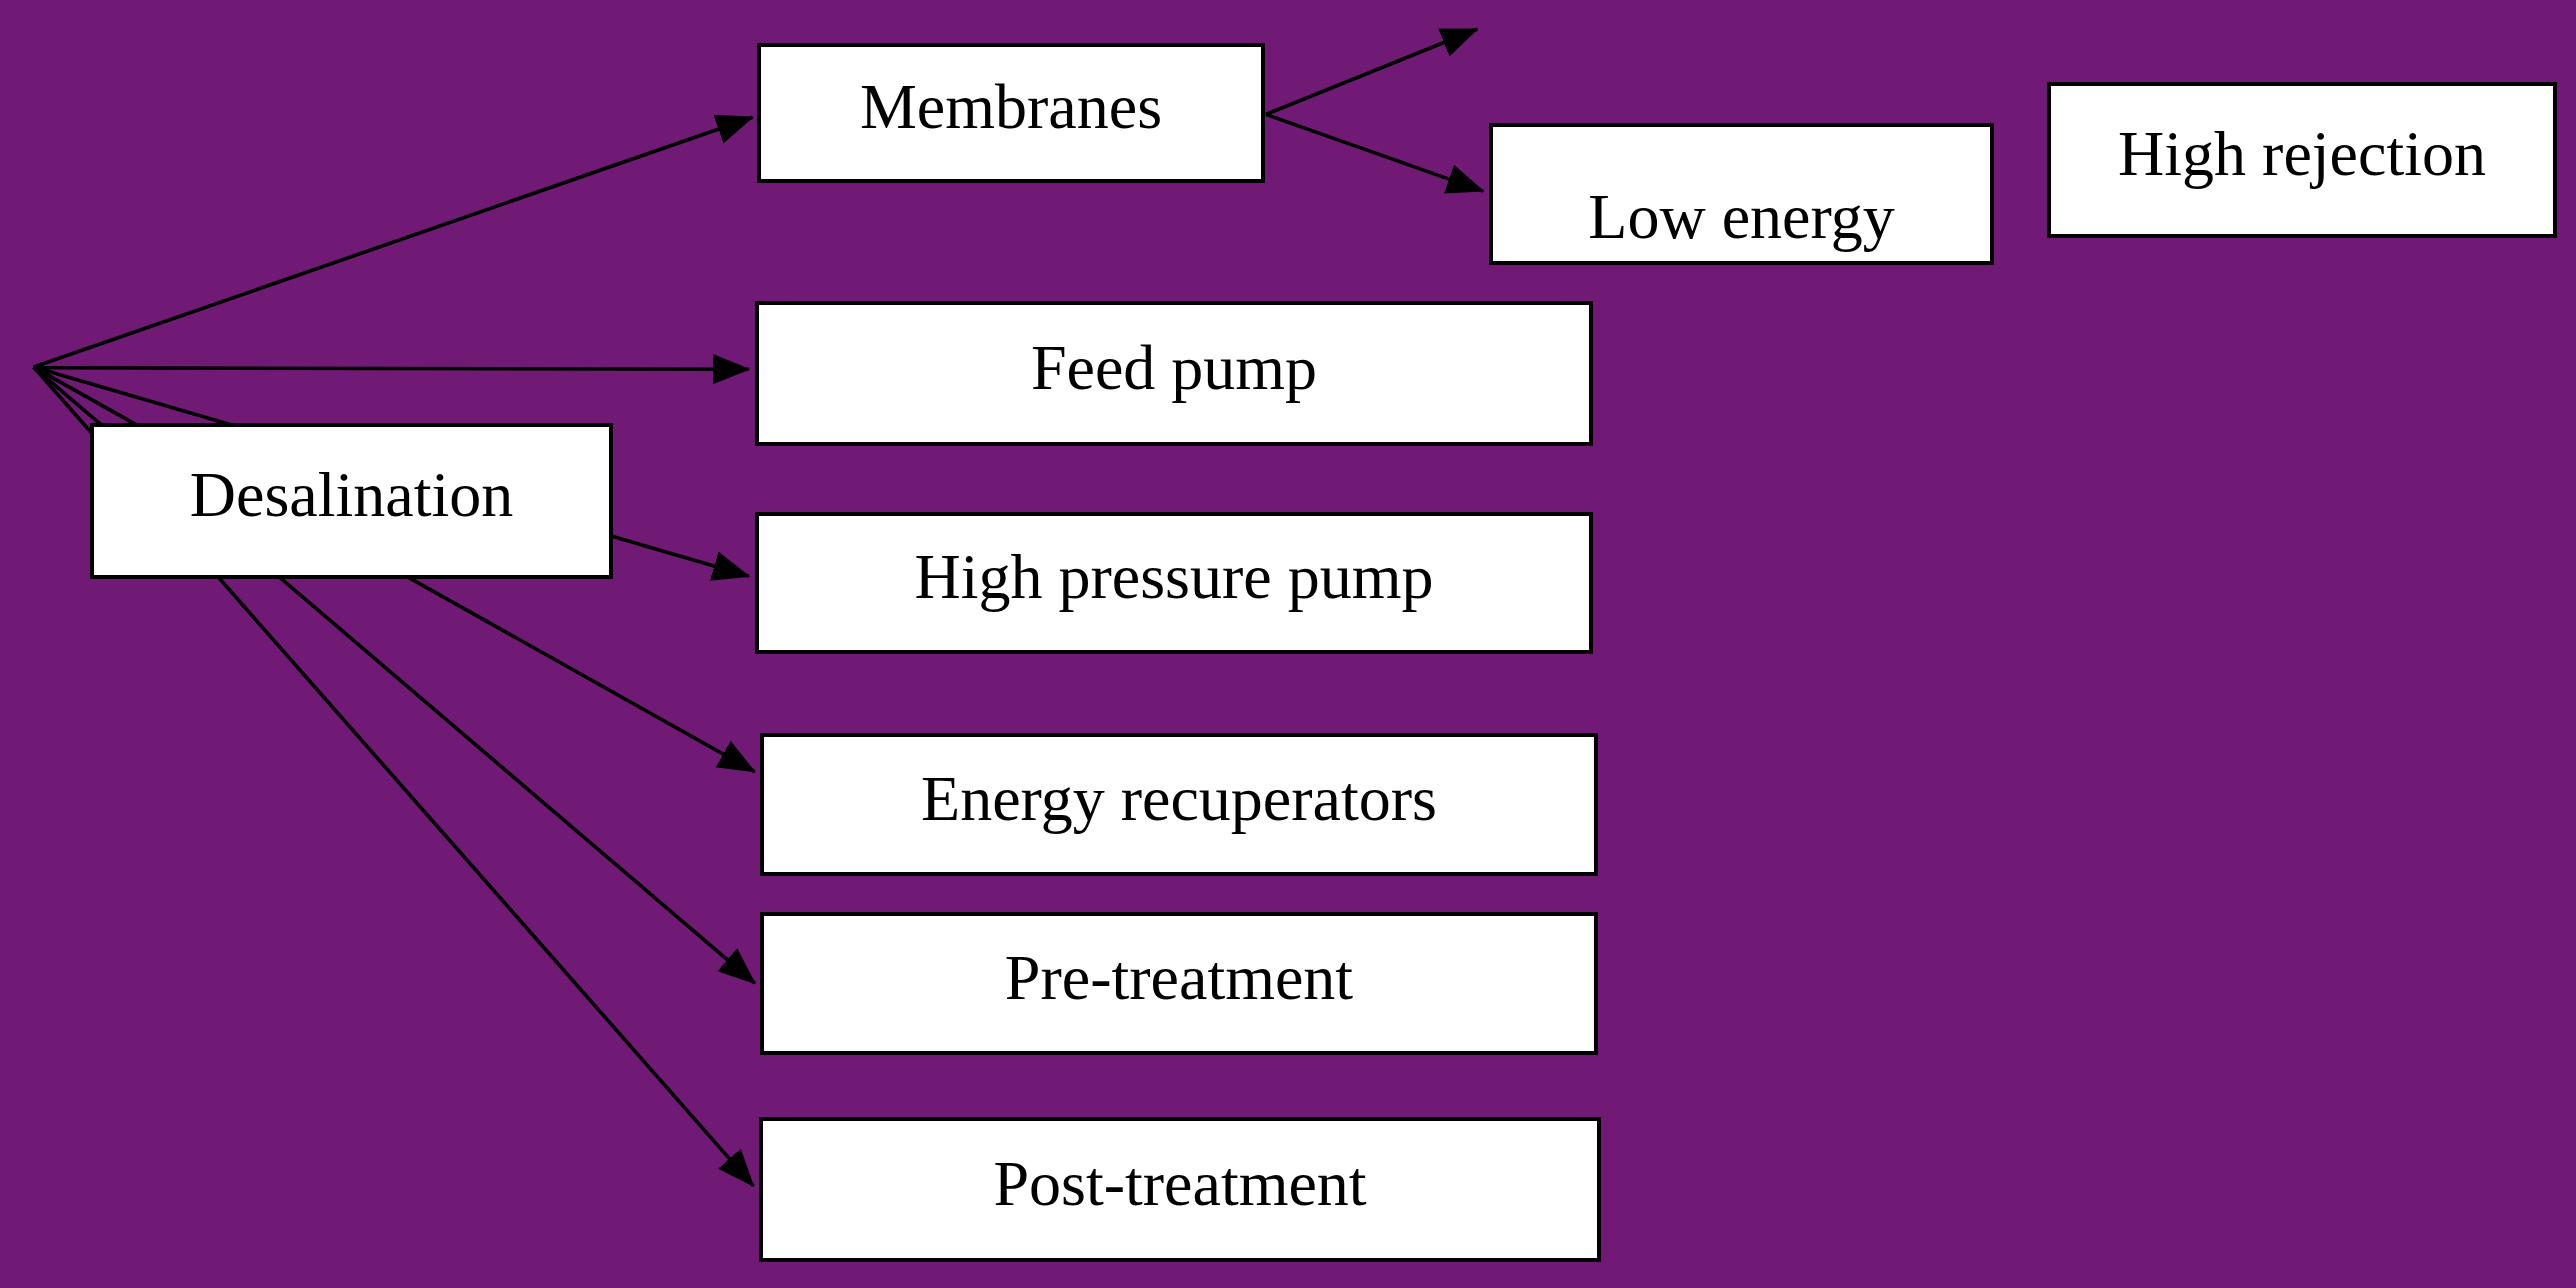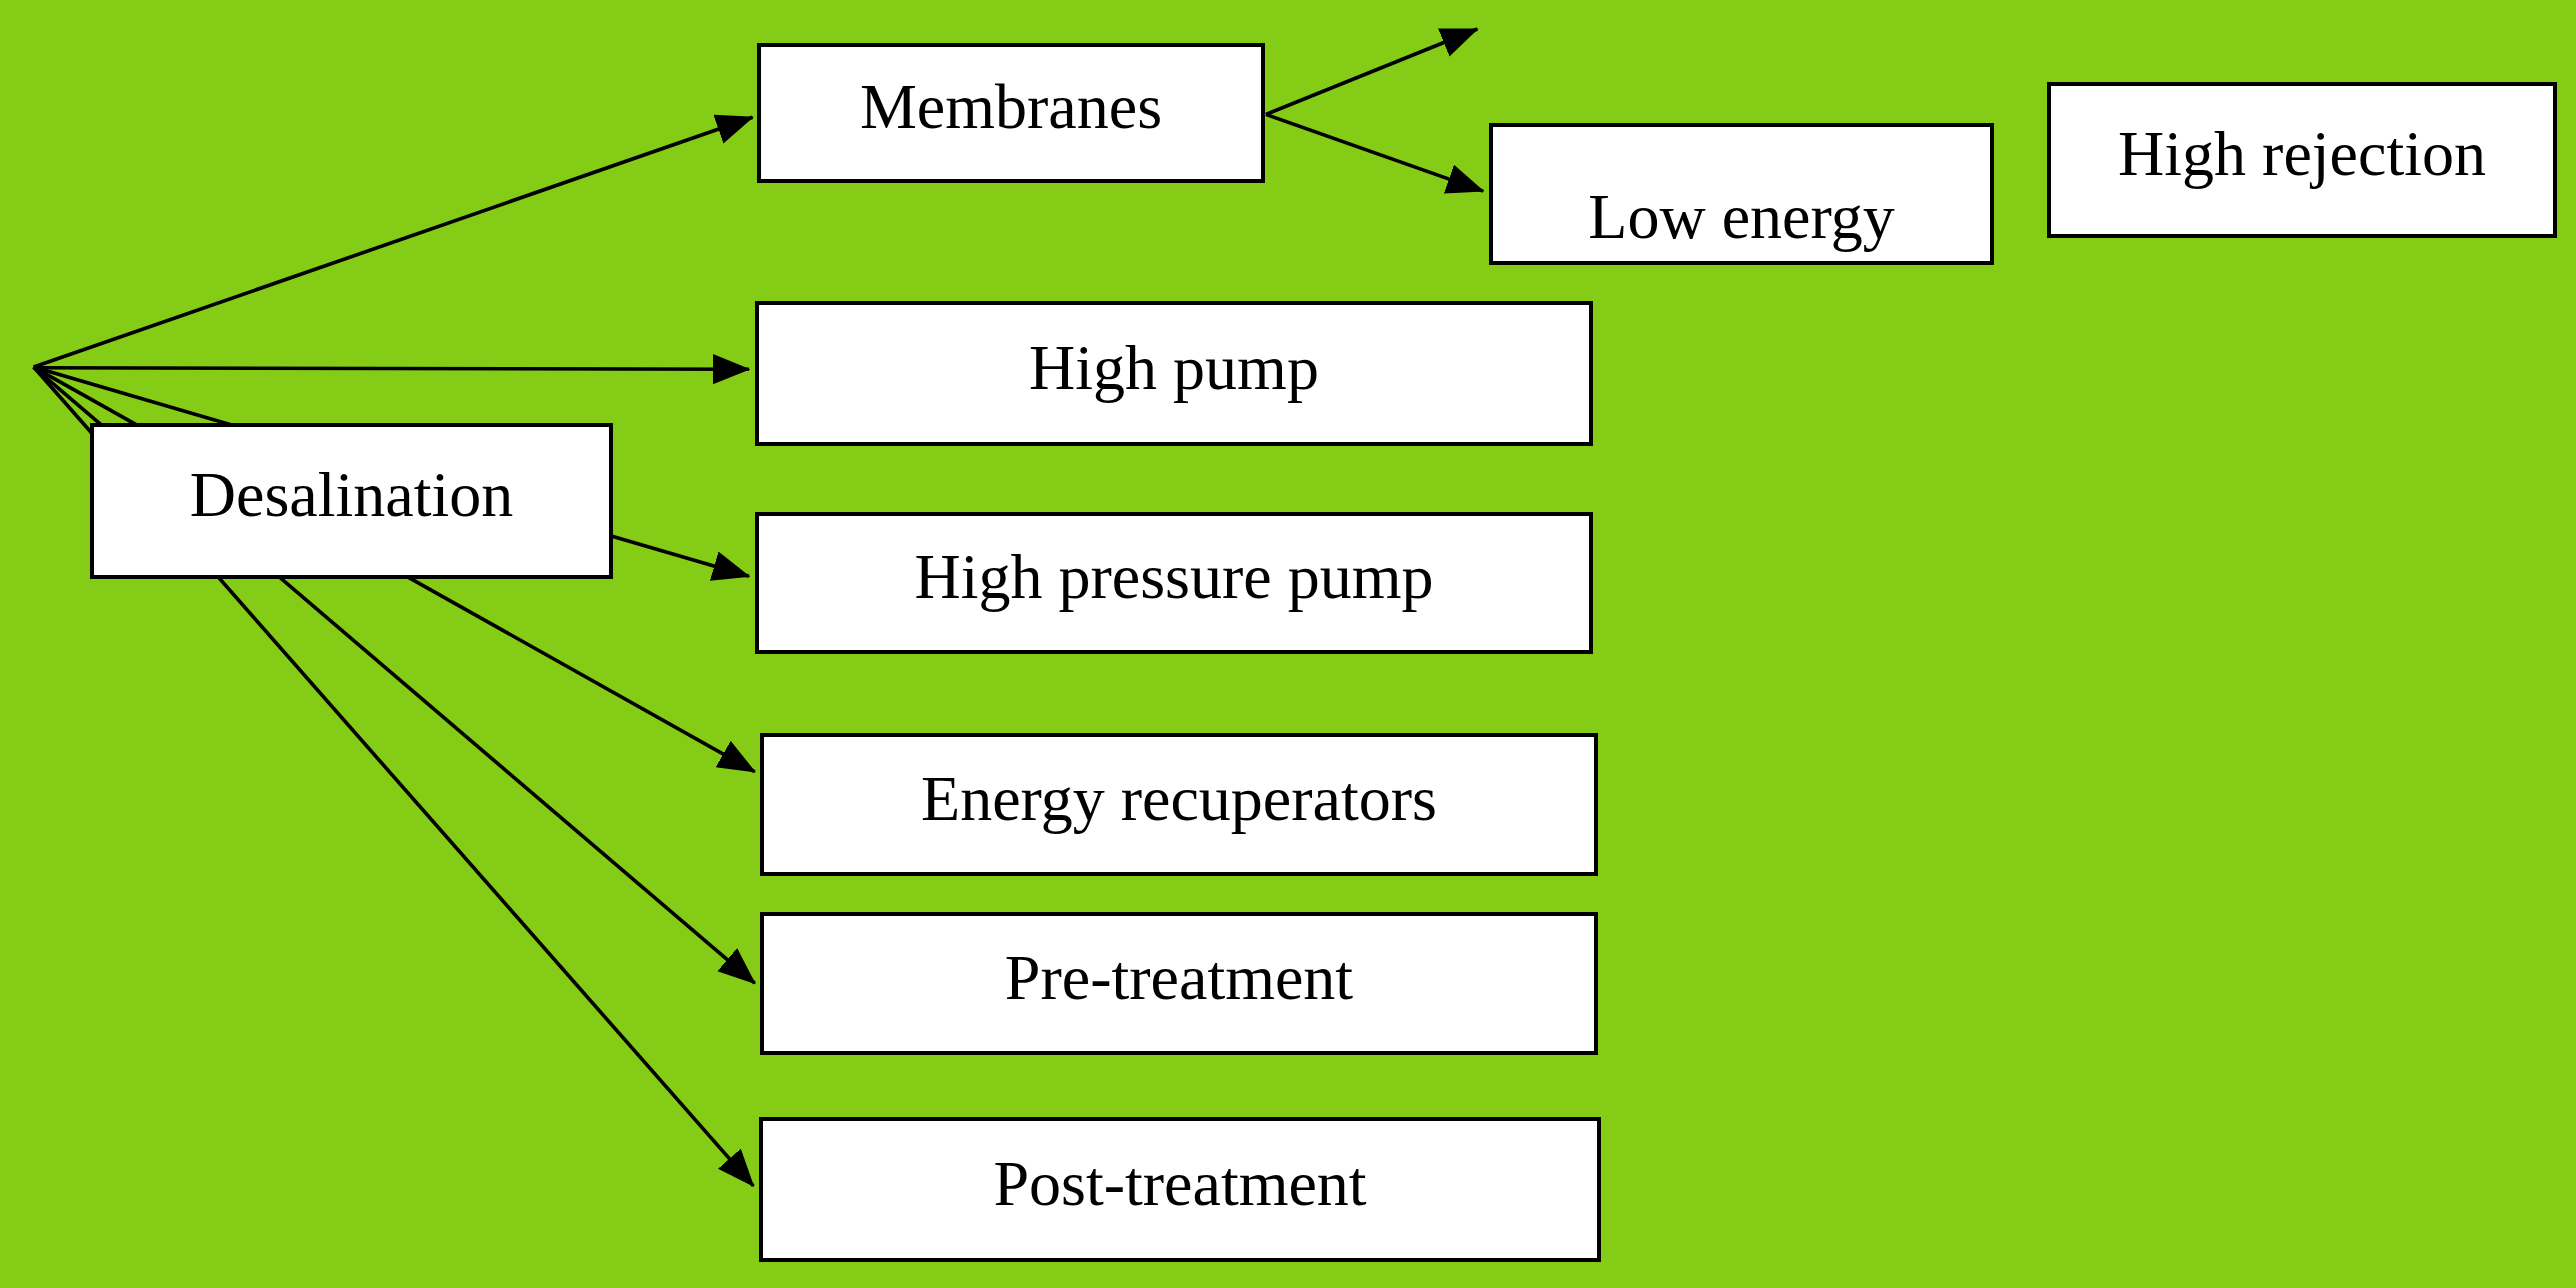--- a/index.html
+++ b/index.html
@@ -4,21 +4,21 @@
 <style>
   html, body {
     margin: 0;
     padding: 0;
     background: #ffffff;
   }
   .stage {
     position: relative;
     width: 2576px;
     height: 1288px;
-    background: #84cc16;
+    background: #701a75;
     font-family: "Liberation Serif", "DejaVu Serif", serif;
     overflow: hidden;
   }
   .connector-layer {
     position: absolute;
     left: 0;
     top: 0;
     width: 2576px;
     height: 1288px;
     display: block;
@@ -81,21 +81,21 @@
 
   <div class="node node-low-energy">
     <span>Low energy</span>
   </div>
 
   <div class="node node-high-rejection">
     <span>High rejection</span>
   </div>
 
   <div class="node node-feed-pump">
-    <span>High pump</span>
+    <span>Feed pump</span>
   </div>
 
   <div class="node node-desalination">
     <span>Desalination</span>
   </div>
 
   <div class="node node-high-pressure-pump">
     <span>High pressure pump</span>
   </div>
 

